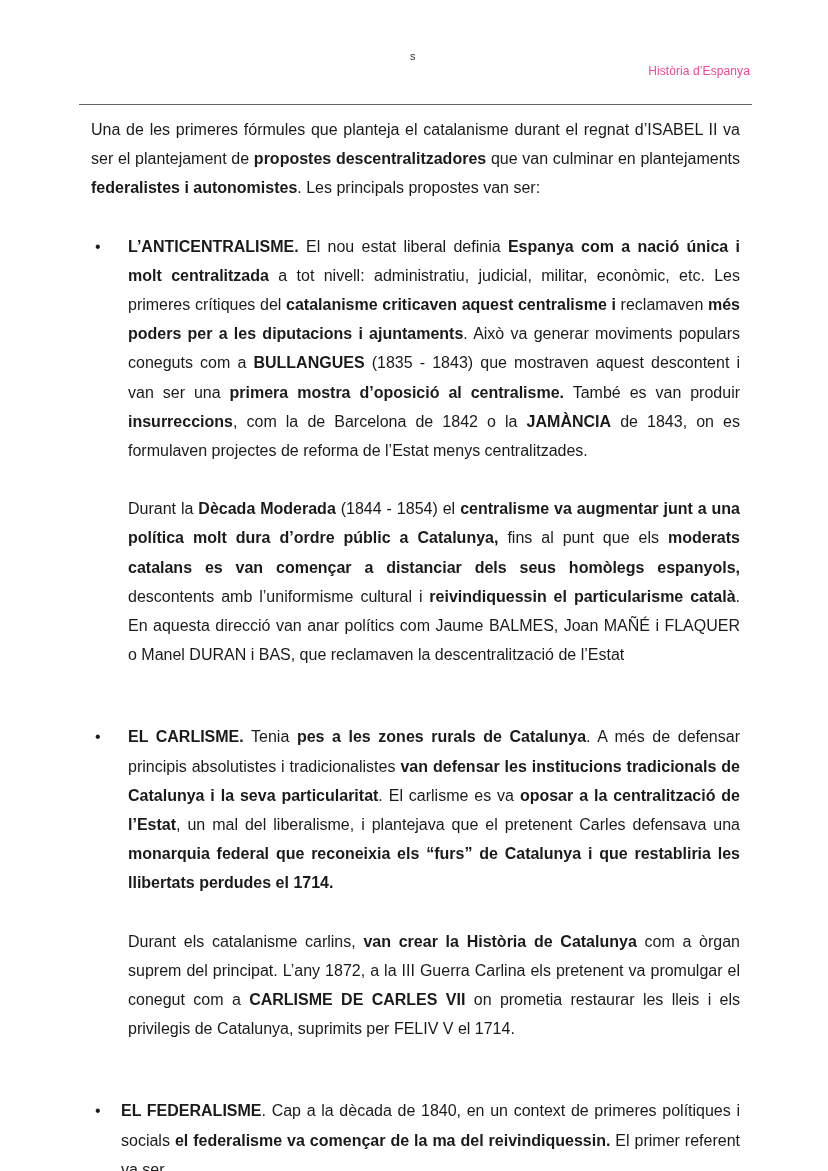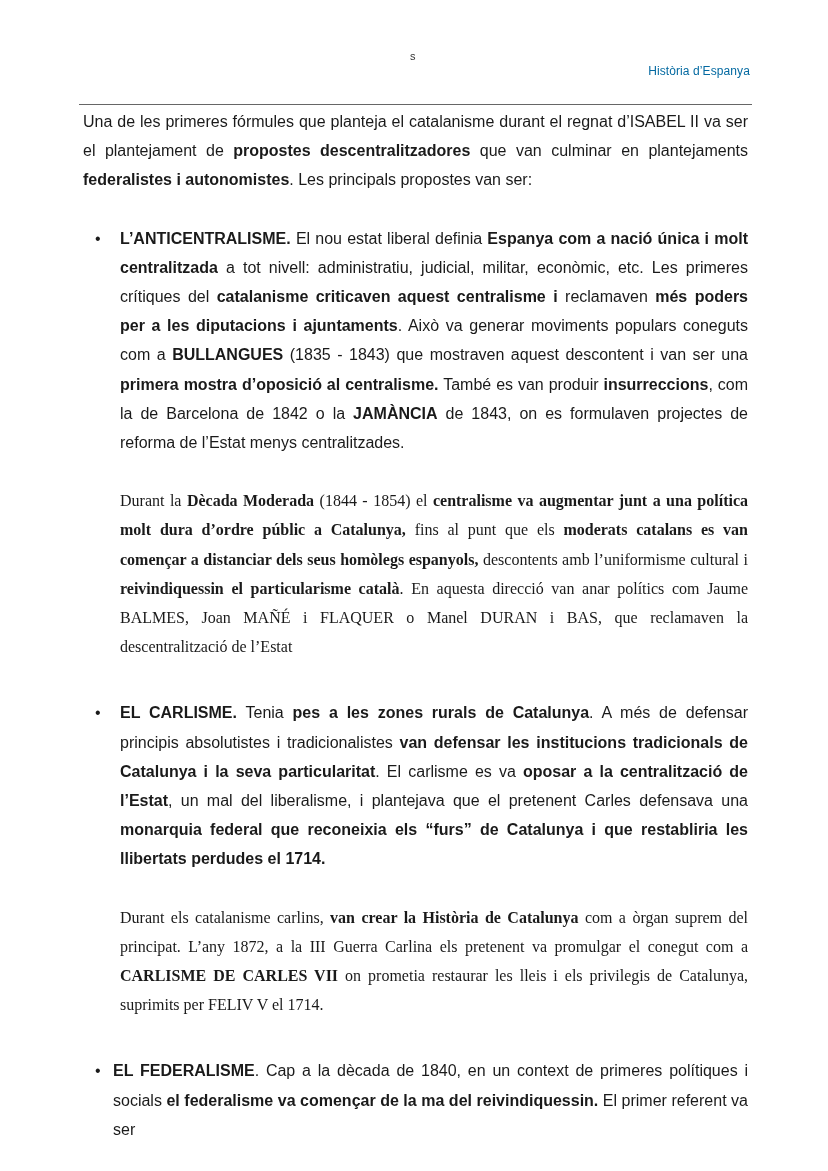--- a/index.html
+++ b/index.html
@@ -1,29 +1,29 @@
 <!DOCTYPE html>
 <html><head>
 <meta charset="utf-8">
 <style>
   html, body { margin: 0; padding: 0; background: #ffffff; }
   body { width: 828px; height: 1171px; position: relative; overflow: hidden;
          font-family: "Liberation Sans", sans-serif; color: #1a1a1a; }
   .header-mark { position: absolute; left: 410px; top: 50px; font-size: 11px; color: #333; }
-  .header-title { position: absolute; right: 78px; top: 64px; font-size: 12px; color: #0369a1; letter-spacing: 0.1px; }
+  .header-title { position: absolute; right: 78px; top: 64px; font-size: 12px; color: #ec4899; letter-spacing: 0.1px; }
   .header-rule { position: absolute; left: 79px; width: 673px; top: 104px; border-top: 1.5px solid #666; }
   .content { position: absolute; left: 79px; top: 103px; width: 673px;
              font-size: 16px; line-height: 29.2px; }
-  p { margin: 4px; }
+  p { margin: 12px; }
   b { font-weight: bold; }
   .justify { text-align: justify; }
   .intro { margin-bottom: 29px; }
   .bullet { position: relative; padding-left: 37px; text-align: justify; }
   .bullet .dot { position: absolute; left: 16px; top: 0; }
-  .sub { padding-left: 37px; text-align: justify; margin-top: 29px; font-family: Liberation Serif, serif; }
+  .sub { padding-left: 37px; text-align: justify; margin-top: 29px; }
   .gap { height: 29px; }
   .b1 { margin-top: 8px; }
   .b2 { margin-top: 4px; }
   .b3 { margin-top: 2px; }
   .federal { padding-left: 30px; }
   .federal .dot { left: 16px; }
 </style>
 </head>
 <body>
 

